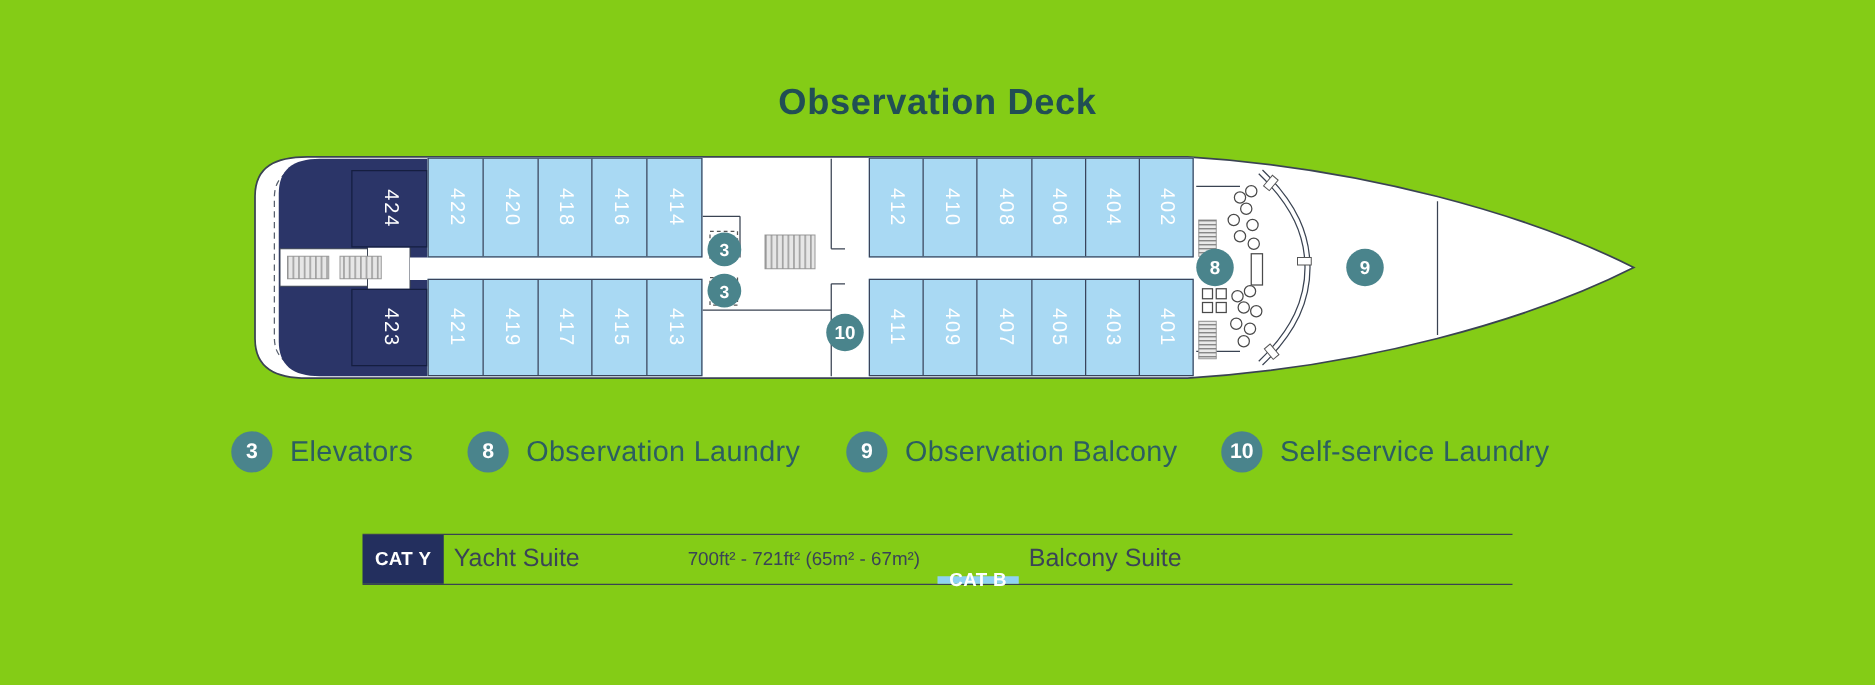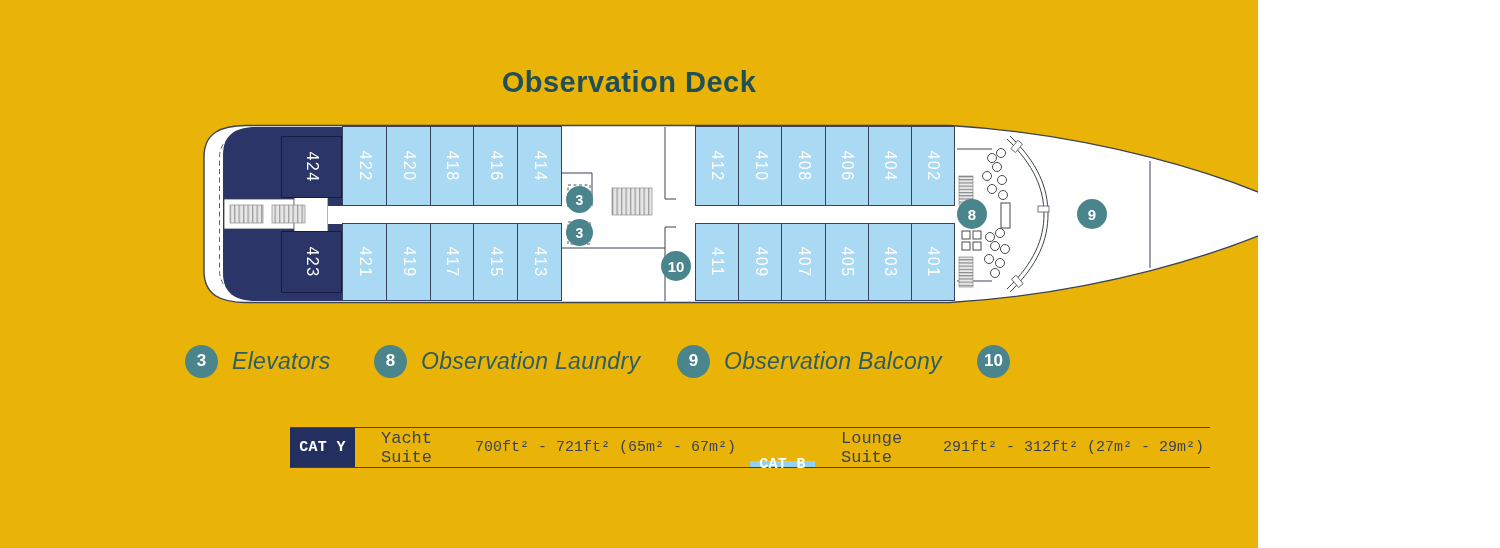--- a/index.html
+++ b/index.html
@@ -1,17 +1,17 @@
 <!DOCTYPE html>
 <html><head>
 <meta charset="utf-8">
 <style>
   html,body{margin:0;padding:0;background:#fff;}
   body{font-family:"Liberation Sans", sans-serif;}
-  .page{position:relative;width:1258px;height:548px;background:#eab308;overflow:hidden;}
+  .page{position:relative;width:1500px;height:548px;background:#84cc16;overflow:hidden;}
 
   .title{
     position:absolute;left:0;top:66px;width:100%;
     text-align:center;font-size:29px;font-weight:bold;letter-spacing:.5px;
     color:#214f54;margin:0;
   }
 
   .plan-svg{position:absolute;left:0;top:0;}
 
   
@@ -38,32 +38,32 @@
   .b30{width:30px;height:30px;font-size:15px;}
   .m-el1{left:566px;top:186px;}
   .m-el2{left:566px;top:219px;}
   .m-laundry{left:661px;top:251px;}
   .m-lounge{left:957px;top:199px;}
   .m-terrace{left:1077px;top:199px;}
 
   
   .legend-item{position:absolute;top:344px;height:34px;display:flex;align-items:center;gap:14px;}
   .legend-item .badge{width:33px;height:33px;font-size:17px;flex:0 0 auto;}
-  .legend-label{font-size:23px;letter-spacing:.3px;color:#2c5e61;white-space:nowrap;font-style:italic;}
+  .legend-label{font-size:23px;letter-spacing:.3px;color:#2c5e61;white-space:nowrap;}
   .li-1{left:185px;} .li-2{left:374px;} .li-3{left:677px;} .li-4{left:977px;}
 
   
   .cat-table{position:absolute;left:290px;top:427px;width:920px;height:39px;
-    border-top:1px solid #3a4352;border-bottom:1px solid #3a4352;display:flex;font-family:Liberation Mono, monospace;}
+    border-top:1px solid #3a4352;border-bottom:1px solid #3a4352;display:flex;}
   .half{width:460px;display:flex;align-items:stretch;}
   .cat-cell{width:65px;flex:0 0 auto;display:flex;align-items:center;justify-content:center;
     color:#fff;font-weight:bold;font-size:15px;letter-spacing:.3px;}
   .cat-y{background:#232f5e;}
   .cat-b{background:#8fd2f3;margin-top:33px;}
-  .cat-name{flex:1;display:flex;align-items:center;padding-left:26px;font-size:17px;color:#3a4456;}
+  .cat-name{flex:1;display:flex;align-items:center;padding-left:8px;font-size:20px;color:#3a4456;}
   .cat-size{display:flex;align-items:center;padding-right:14px;font-size:15px;color:#3a4456;white-space:nowrap;}
   .half + .half .cat-size{padding-right:6px;}
 </style>
 </head>
 <body>
 
 <div class="page">
 
   <h1 class="title">Observation Deck</h1>
 
@@ -242,28 +242,28 @@
   <div class="legend-item li-2">
     <span class="badge">8</span>
     <span class="legend-label">Observation Laundry</span>
   </div>
   <div class="legend-item li-3">
     <span class="badge">9</span>
     <span class="legend-label">Observation Balcony</span>
   </div>
   <div class="legend-item li-4">
     <span class="badge">10</span>
+    <span class="legend-label">Self-service Laundry</span>
   </div>
 
   <div class="cat-table">
     <div class="half">
       <div class="cat-cell cat-y">CAT Y</div>
       <div class="cat-name">Yacht Suite</div>
       <div class="cat-size">700ft² - 721ft² (65m² - 67m²)</div>
     </div>
     <div class="half">
       <div class="cat-cell cat-b">CAT B</div>
-      <div class="cat-name">Lounge Suite</div>
-      <div class="cat-size">291ft² - 312ft² (27m² - 29m²)</div>
+      <div class="cat-name">Balcony Suite</div>
     </div>
   </div>
 
 </div>
 
 </body></html>

